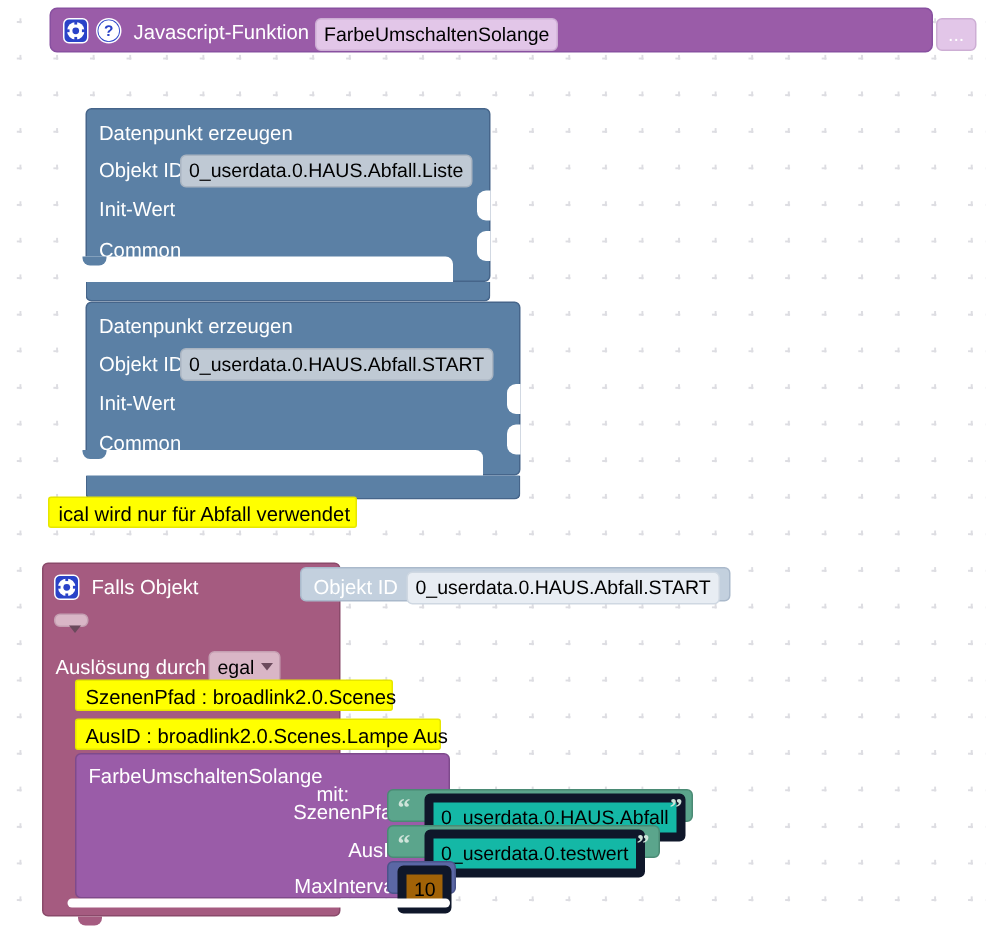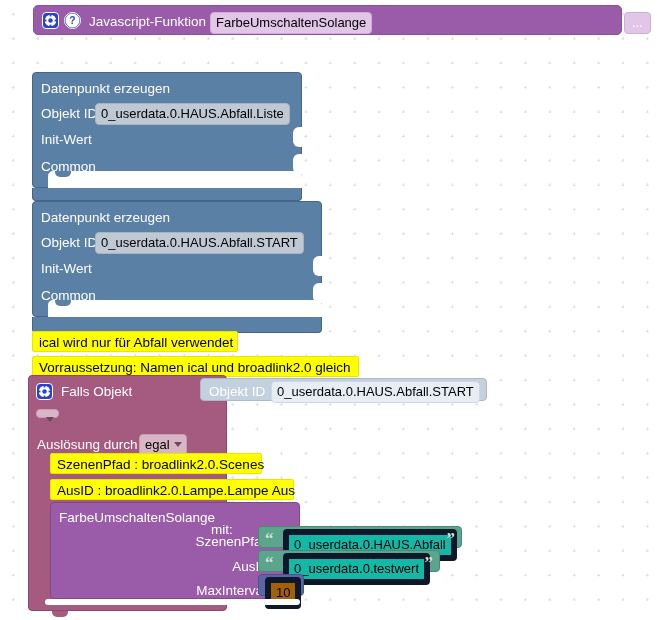--- a/index.html
+++ b/index.html
@@ -36,21 +36,21 @@
     pointer-events: none;
   }
 
   .blk {
     position: absolute;
     box-sizing: border-box;
     z-index: 2;
   }
 
   
-  .b-blue    { background: #5b80a5; border: 1px solid #46658a; }
+  .b-blue    { background: #5b80a5; border: 1px solid #46658a; margin-left: 25px; }
   .b-purple  { background: #9a5ca8; border: 1px solid #7e4a8c; }
   .b-maroon  { background: #a55b80; border: 1px solid #8a4a6a; }
   .b-green   { background: #5ba58c; border: 1px solid #4a8a74; }
   .b-navy    { background: #5b67a5; border: 1px solid #4a548a; }
   .b-hdr     { background: #9a5ca8; border: 1px solid #8850a0; }
   .b-yellow  { background: #ffff00; border: 1px solid #e6e600; }
   .b-objid   { background: #c3d0de; border: 1px solid #aab9cb; }
 
   .lbl {
     color: #ffffff;
@@ -198,23 +198,20 @@
   </div>
   <div class="blk well" style="left:48px; top:300px; width:274px; height:24px;"></div>
   <div class="blk" style="left:55px; top:300px; width:16px; height:6px; background:#5b80a5; border-radius:0 0 5px 5px;"></div>
   <div class="blk b-blue" style="left:32px; top:317px; width:290px; height:16px; border-radius:0 0 4px 4px; border-top:none;"></div>
   <div class="blk" style="left:55px; top:333px; width:16px; height:6px; background:#5b80a5; border-radius:0 0 5px 5px;"></div>
 
   <div class="blk b-yellow" style="left:32px; top:331px; width:206px; height:21px; border-radius:2px;">
     <span class="lbl-dark" style="left:6px; top:4px;">ical wird nur für Abfall verwendet</span>
   </div>
 
-  <div class="blk b-yellow" style="left:32px; top:356px; width:327px; height:21px; border-radius:2px;">
-    <span class="lbl-dark" style="left:6px; top:4px;">Vorraussetzung: Namen ical und broadlink2.0 gleich</span>
-  </div>
 
   <div class="blk b-maroon" style="left:28px; top:375px; width:199px; height:236px; border-radius:4px;">
     <div class="icn" style="left:7px; top:7px;">
       <svg width="15" height="15" viewBox="0 0 16 16">
         <circle cx="8" cy="8" r="6.2" fill="#ffffff"></circle>
         <circle cx="8" cy="8" r="2.4" fill="#2a43c8"></circle>
         <g fill="#2a43c8">
           <rect x="7" y="0.6" width="2" height="3"></rect>
           <rect x="7" y="12.4" width="2" height="3"></rect>
           <rect x="0.6" y="7" width="3" height="2"></rect>
@@ -238,21 +235,21 @@
   <div class="blk b-objid" style="left:200px; top:378px; width:287px; height:23px; border-radius:4px;">
     <span class="lbl" style="left:8px; top:6px;">Objekt ID</span>
     <span class="field" style="left:70px; top:2px; background:#e8edf3; border-color:#cfd8e2;">0_userdata.0.HAUS.Abfall.START</span>
   </div>
 
   <div class="blk b-yellow" style="left:50px; top:453px; width:212px; height:21px; border-radius:2px;">
     <span class="lbl-dark" style="left:6px; top:4px;">SzenenPfad : broadlink2.0.Scenes</span>
   </div>
 
   <div class="blk b-yellow" style="left:50px; top:479px; width:244px; height:21px; border-radius:2px;">
-    <span class="lbl-dark" style="left:6px; top:4px;">AusID : broadlink2.0.Lampe.Lampe Aus</span>
+    <span class="lbl-dark" style="left:6px; top:4px;">AusID : broadlink2.0.Scenes.Lampe Aus</span>
   </div>
 
   <div class="blk b-purple" style="left:50px; top:502px; width:250px; height:97px; border-radius:4px;">
     <span class="lbl" style="left:8px; top:8px;">FarbeUmschaltenSolange</span>
     <span class="lbl" style="left:160px; top:8px;margin-top:12px;">mit:</span>
 
     <span class="lbl" style="right:30px; top:32px;">SzenenPfad</span>
     <div class="socket" style="right:-1px; top:26px;"></div>
 
     <span class="lbl" style="right:30px; top:57px;">AusID</span>

